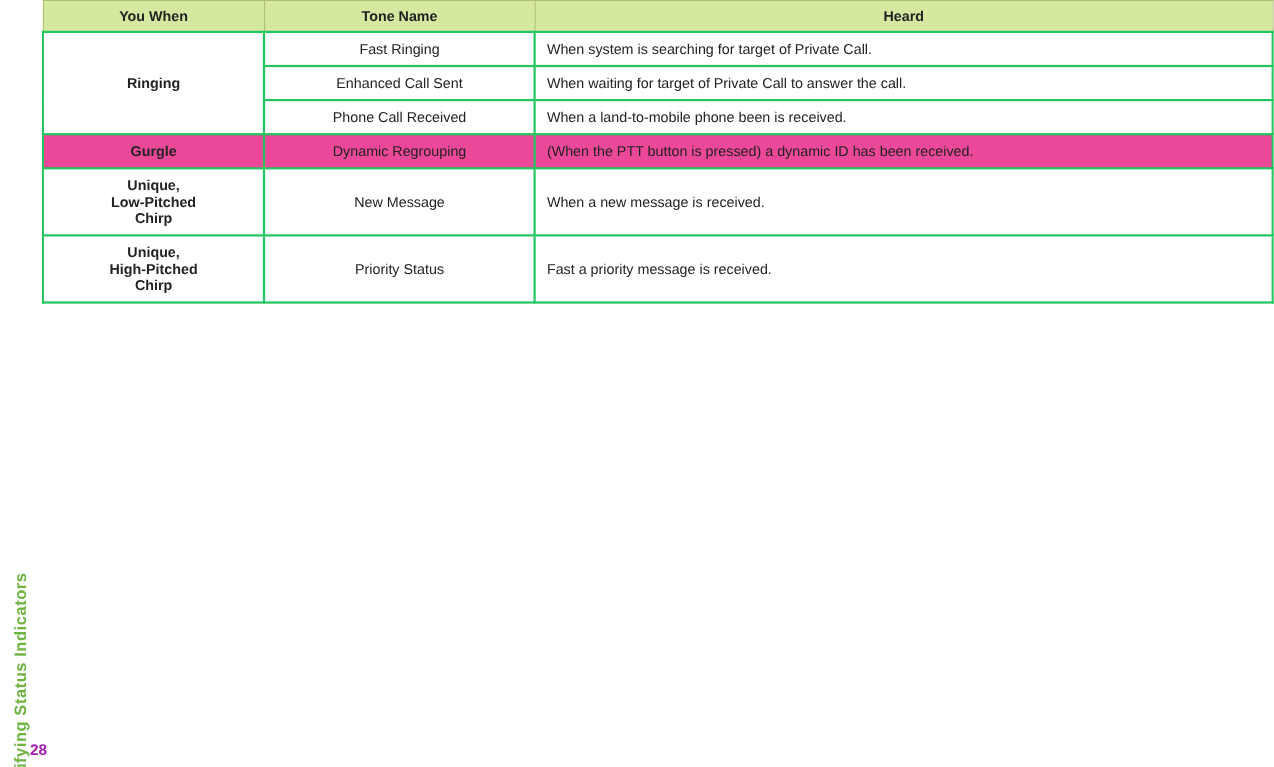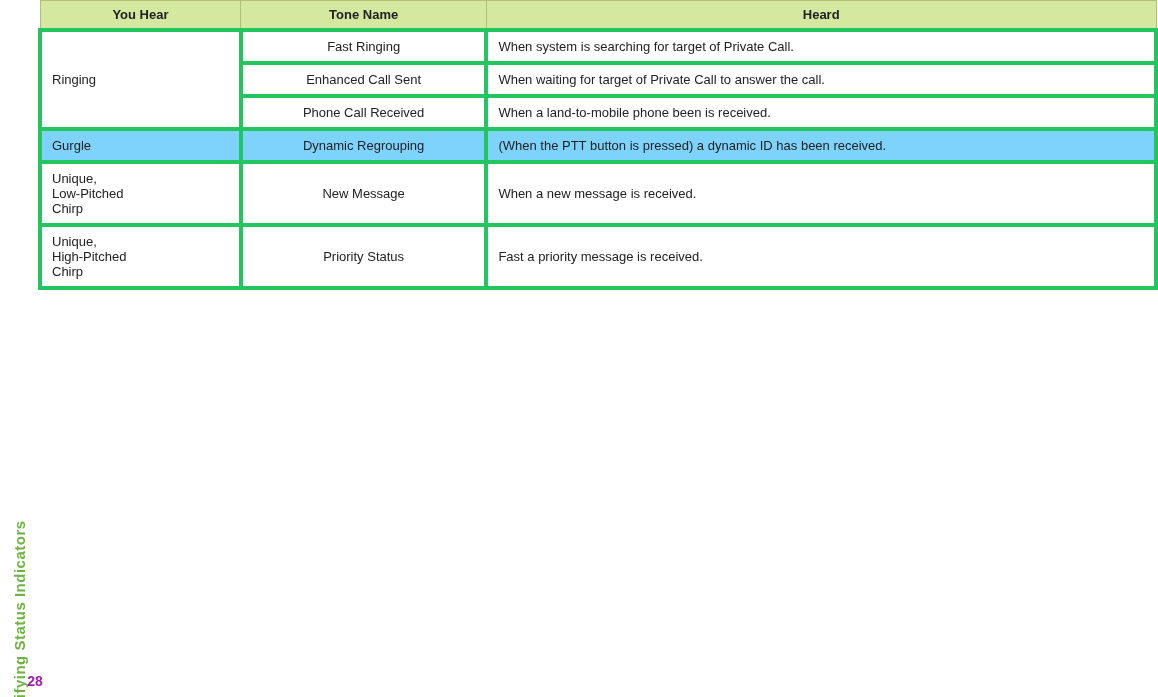--- a/index.html
+++ b/index.html
@@ -74,43 +74,44 @@
       background-color: #d4e8a0;
       border: 1px solid #b0c070;
       padding: 6px 10px;
       text-align: center;
       font-weight: bold;
       font-size: 13px;
       color: #222;
     }
 
     tbody tr td {
-      border: 4px solid #22c55e;
+      border: 2px solid #22c55e;
       padding: 7px 10px;
       vertical-align: middle;
       color: #222;
       font-size: 13px;
     }
 
     .col-you-hear-cell {
-      font-weight: normal;
+      text-align: center;
+      font-weight: bold;
     }
 
     .col-tone-name-cell {
       text-align: center;
     }
 
     .col-heard-cell {
       text-align: left;
     }
 
     tr.row-ringing-fast td { background-color: #ffffff; }
     tr.row-ringing-enhanced td { background-color: #ffffff; }
     tr.row-ringing-phone td { background-color: #ffffff; }
-    tr.row-gurgle td { background-color: #7dd3fc; }
+    tr.row-gurgle td { background-color: #ec4899; }
     tr.row-unique-low td { background-color: #ffffff; }
     tr.row-unique-high td { background-color: #ffffff; }
 
     
     tr.row-gurgle td {
       border-top: 1.5px solid #999;
     }
     tr.row-unique-low td {
       border-top: 1.5px solid #999;
     }
@@ -132,21 +133,21 @@
 
 <div class="main-content">
   <table>
     <colgroup>
       <col class="col-you-hear">
       <col class="col-tone-name">
       <col class="col-heard">
     </colgroup>
     <thead>
       <tr>
-        <th>You Hear</th>
+        <th>You When</th>
         <th>Tone Name</th>
         <th>Heard</th>
       </tr>
     </thead>
     <tbody>
 
       <tr class="row-ringing-fast">
         <td class="col-you-hear-cell" rowspan="3">Ringing</td>
         <td class="col-tone-name-cell">Fast Ringing</td>
         <td class="col-heard-cell">When system is searching for target of Private Call.</td>

